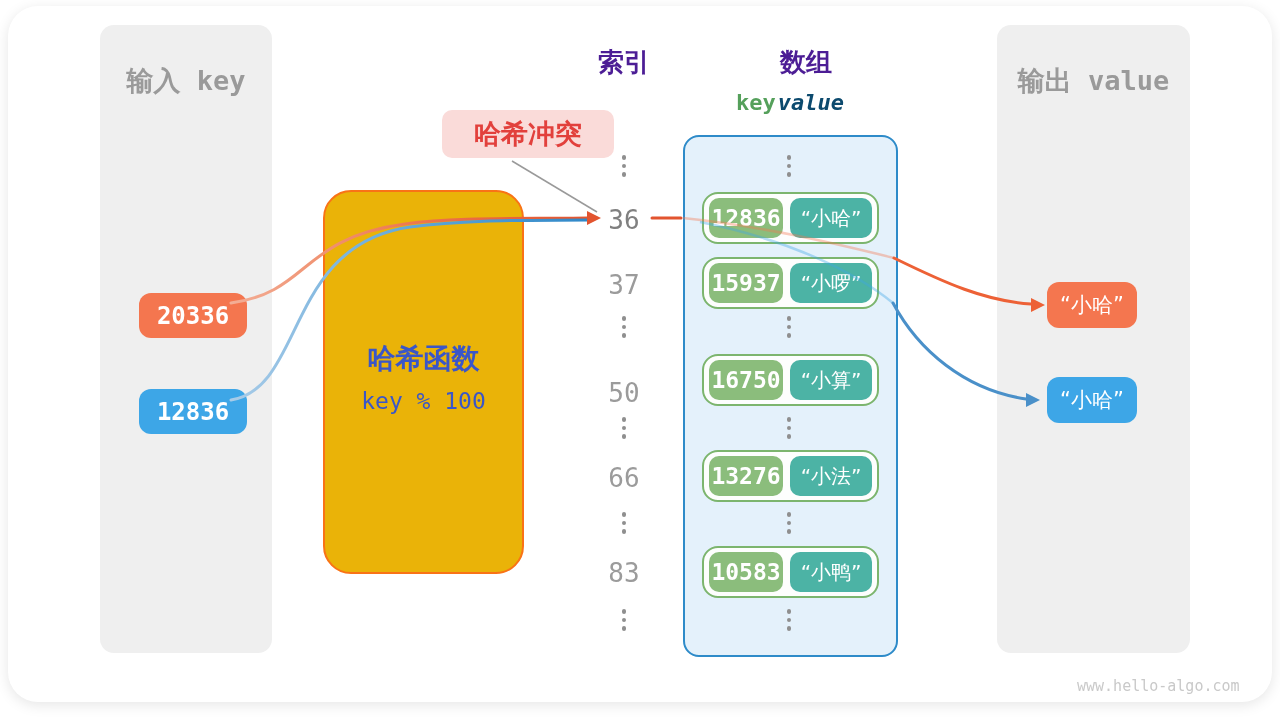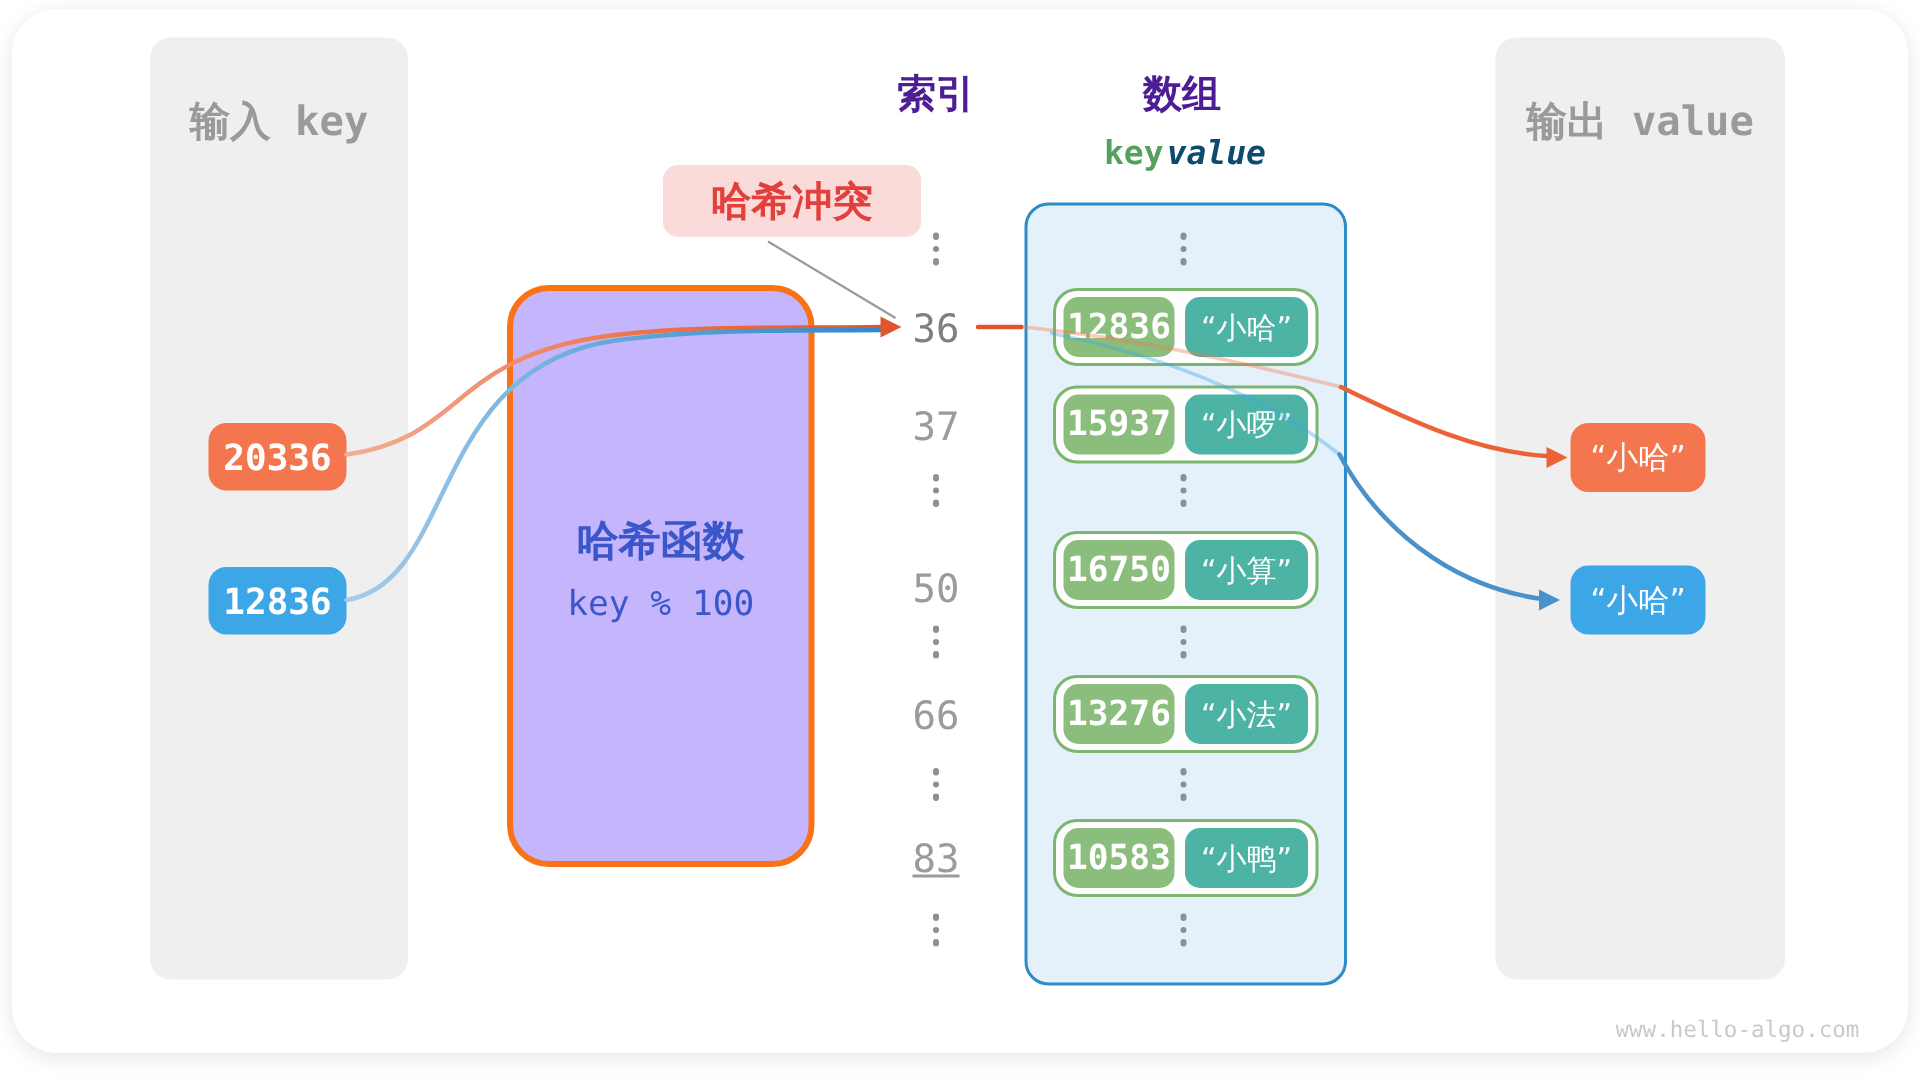--- a/index.html
+++ b/index.html
@@ -3,30 +3,30 @@
 <meta charset="utf-8">
 <style>
   html,body{margin:0;padding:0;background:#fff;}
   .stage{position:relative;width:1280px;height:720px;overflow:hidden;
          font-family:"DejaVu Sans",sans-serif;}
   .card{position:absolute;left:8px;top:6px;width:1264px;height:696px;
         background:#fff;border-radius:30px;box-shadow:0 3px 14px rgba(0,0,0,.10);}
   .col-gray{position:absolute;background:#efefef;border-radius:14px;}
   .col-title{position:absolute;top:38px;left:0;right:0;text-align:center;
              font:700 27px "DejaVu Sans Mono",monospace;color:#9a9a9a;}
-  .keybox{position:absolute;width:92px;height:45px;border-radius:12px;color:#fff;
+  .keybox{position:absolute;width:108px;height:45px;border-radius:12px;color:#fff;
           display:flex;align-items:center;justify-content:center;
-          font:600 24px "DejaVu Sans Mono",monospace;}
+          font:600 24px "DejaVu Sans Mono",monospace;margin-top:11px;}
   .outbox{position:absolute;width:90px;height:46px;border-radius:12px;color:#fff;
           display:flex;align-items:center;justify-content:center;
           font:500 21px "DejaVu Sans",sans-serif;}
   .bg-orange{background:#f4764f;}
   .bg-blue{background:#3da6e7;}
-  .hashbox{position:absolute;left:338px;top:190px;width:197px;height:380px;
-           background:#c4b5fd;border:4px solid #f97316;border-radius:28px;}
+  .hashbox{position:absolute;left:323px;top:190px;width:197px;height:380px;
+           background:#eab308;border:2px solid #f97316;border-radius:28px;}
   .hash-title{position:absolute;top:148px;left:0;right:0;text-align:center;
               font:600 28px "DejaVu Sans",sans-serif;color:#3a56c8;}
   .hash-formula{position:absolute;top:196px;left:0;right:0;text-align:center;
                 font:500 23px "DejaVu Sans Mono",monospace;color:#3a56c8;}
   .collision{position:absolute;left:442px;top:110px;width:172px;height:48px;
              background:#fadbd9;border-radius:10px;display:flex;align-items:center;
              justify-content:center;font:700 27px "DejaVu Sans",sans-serif;color:#e2403c;}
   .hdr{position:absolute;text-align:center;font:700 26px "DejaVu Sans",sans-serif;color:#4c1d95;}
   .idx{position:absolute;left:589px;width:70px;text-align:center;
        font:500 26px "DejaVu Sans Mono",monospace;color:#9b9b9b;}
@@ -69,21 +69,21 @@
   </div>
 
   <div class="hashbox">
     <div class="hash-title">哈希函数</div>
     <div class="hash-formula">key % 100</div>
   </div>
 
   <div class="collision lift">哈希冲突</div>
 
   <div class="hdr" style="left:589px;top:45px;width:70px;">索引</div>
-  <div class="hdr" style="left:738px;top:45px;width:100px;">数组</div>
+  <div class="hdr" style="left:756px;top:45px;width:100px;">数组</div>
   <div class="kv-hdr">
     <span class="k">key</span>
     <span class="v">value</span>
   </div>
 
   <div class="keybox bg-orange lift" style="left:139px;top:282px;">20336</div>
   <div class="keybox bg-blue lift" style="left:139px;top:378px;">12836</div>
 
   <div class="vdots" style="left:619px;top:155px;">
       <i></i>
@@ -102,21 +102,21 @@
       <i></i>
       <i></i>
       <i></i>
     </div>
   <div class="idx" style="top:463px;">66</div>
   <div class="vdots" style="left:619px;top:512px;">
       <i></i>
       <i></i>
       <i></i>
     </div>
-  <div class="idx" style="top:558px;text-decoration:underline;">83</div>
+  <div class="idx" style="top:558px;">83</div>
   <div class="vdots" style="left:619px;top:609px;">
       <i></i>
       <i></i>
       <i></i>
     </div>
 
   <div class="array-box"></div>
   <div class="vdots" style="left:784px;top:155px;z-index:3;">
       <i></i>
       <i></i>

